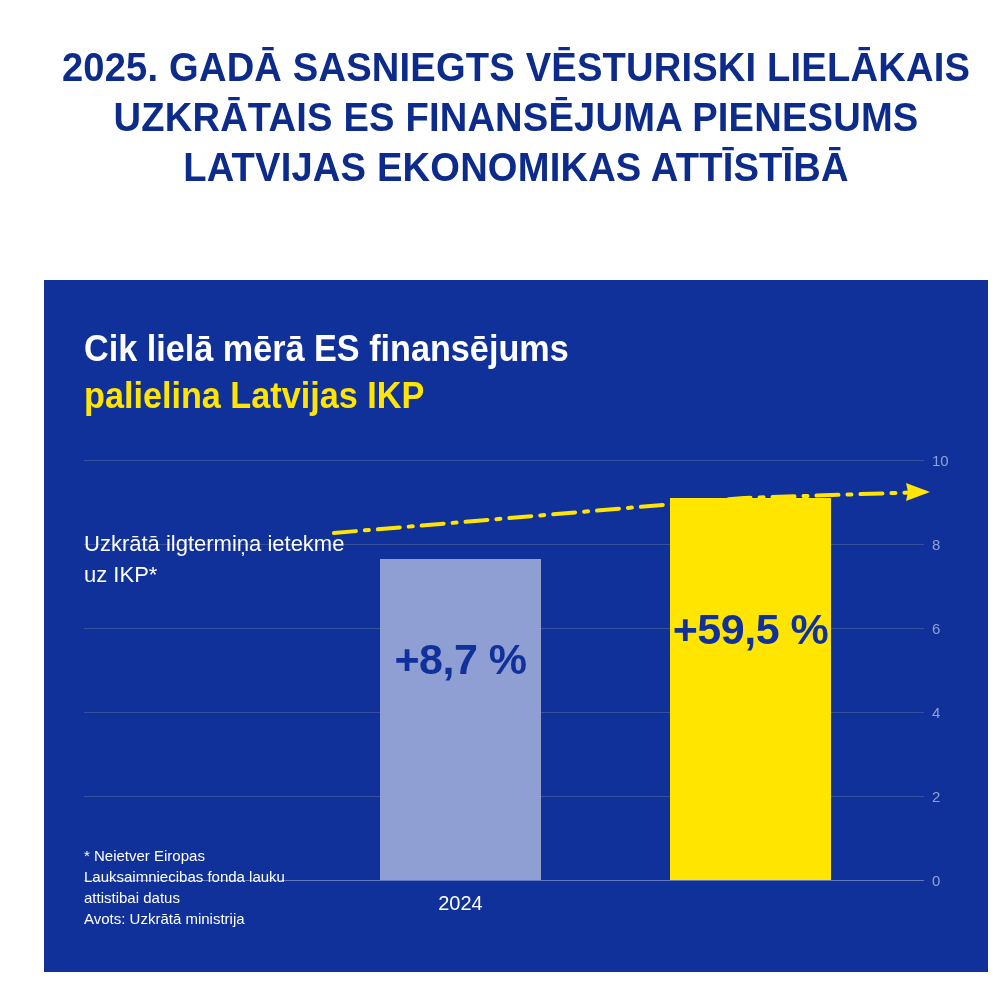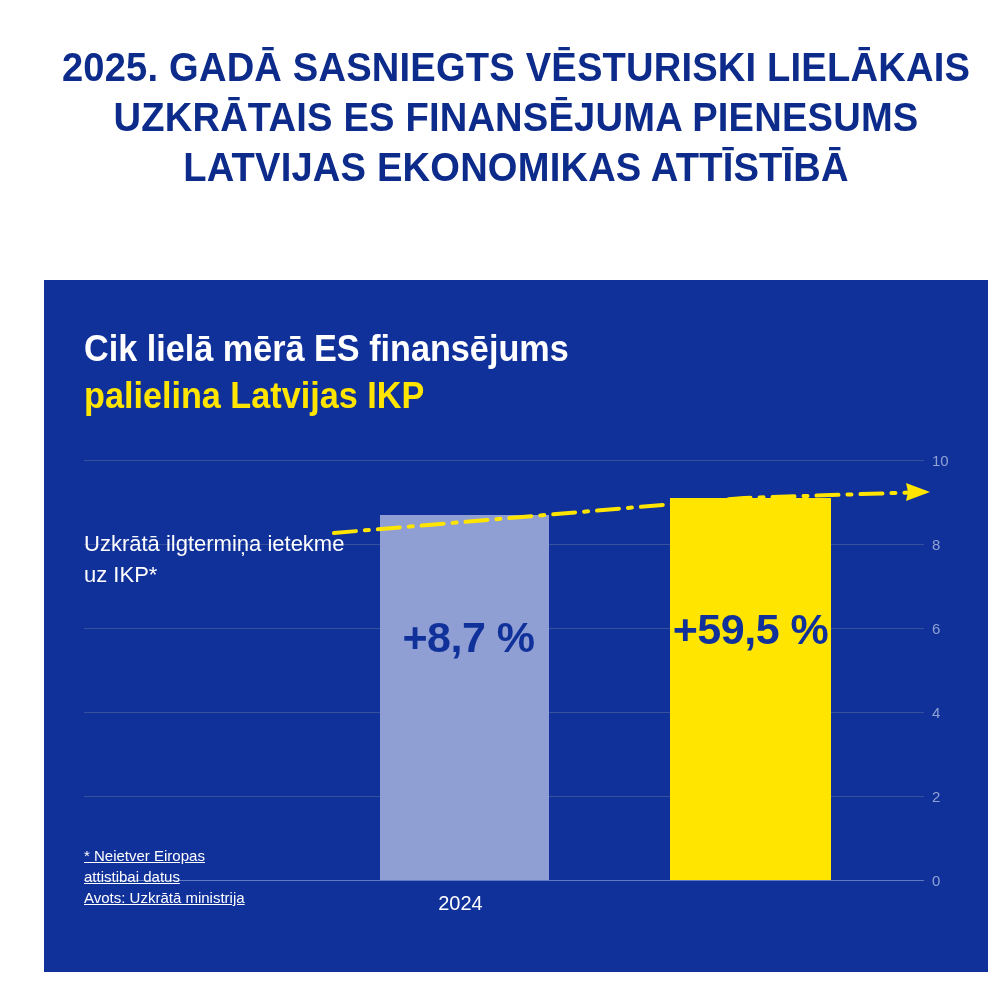--- a/index.html
+++ b/index.html
@@ -170,21 +170,21 @@
 
   .source {
     position: absolute;
     left: 40px;
     top: 565px;
     width: 300px;
     color: #ffffff;
     font-size: 15px;
     line-height: 21px;
   }
-  .source span { display: block; text-decoration: underline; }
+  .source span { display: block; }
 </style>
 </head>
 <body>
 
 <div class="page">
 
   <div class="headline">
     <span class="line">2025. GADĀ SASNIEGTS VĒSTURISKI LIELĀKAIS</span>
     <span class="line">UZKRĀTAIS ES FINANSĒJUMA PIENESUMS</span>
     <span class="line">LATVIJAS EKONOMIKAS ATTĪSTĪBĀ</span>
@@ -207,38 +207,39 @@
         <div class="gridline" style="top:336px;"></div>
         <div class="gridline baseline" style="top:420px;"></div>
 
         <div class="ytick" style="top:0px;">10</div>
         <div class="ytick" style="top:84px;">8</div>
         <div class="ytick" style="top:168px;">6</div>
         <div class="ytick" style="top:252px;">4</div>
         <div class="ytick" style="top:336px;">2</div>
         <div class="ytick" style="top:420px;">0</div>
 
-        <div class="bar bar-2024" style="height:365px;padding-left:8px;">
+        <div class="bar bar-2024" style="height:321px;">
           <span class="bar-value">+8,7 %</span>
         </div>
         <div class="bar bar-2025" style="height:382px;">
           <span class="bar-value">+59,5 %</span>
         </div>
       </div>
 
       <div class="xlabel x1">2024</div>
     </div>
 
     <svg class="arrow-svg" viewBox="0 0 944 692">
       <path d="M 290 253 L 700 218 L 880 212" fill="none" stroke="#ffe500" stroke-width="4" stroke-dasharray="22 9 4 9" stroke-linecap="round"></path>
       <path d="M 886 212 L 862 203 L 864 212 L 862 221 Z" fill="#ffe500"></path>
     </svg>
 
     <div class="annotation">Uzkrātā ilgtermiņa ietekme uz IKP*</div>
 
     <div class="source">
       <span>* Neietver Eiropas</span>
+      <span>Lauksaimniecibas fonda lauku</span>
       <span>attistibai datus</span>
       <span>Avots: Uzkrātā ministrija</span>
     </div>
 
   </div>
 </div>
 
 </body></html>

